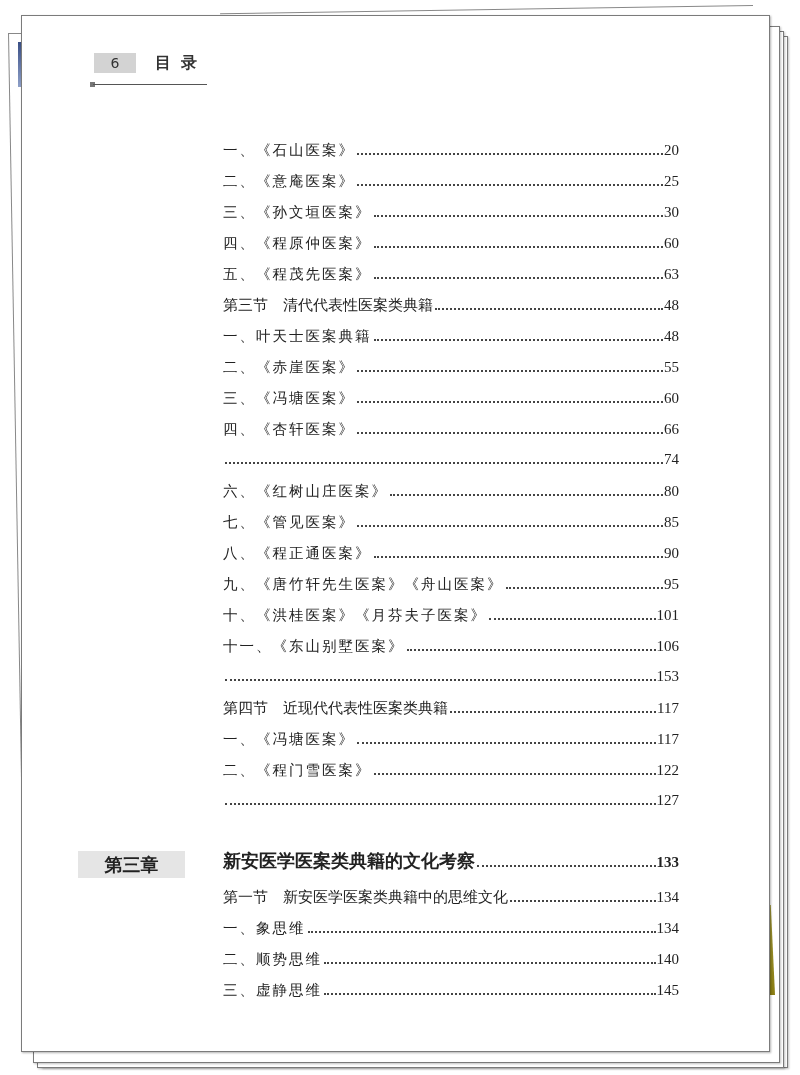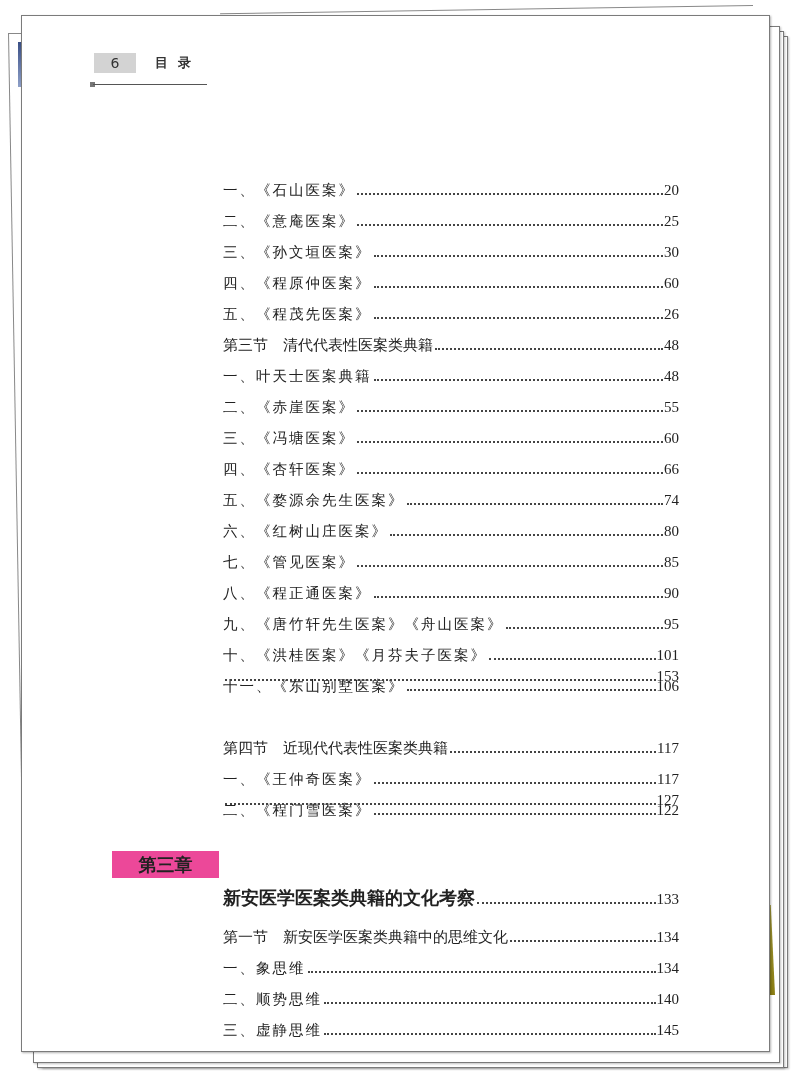--- a/index.html
+++ b/index.html
@@ -14,34 +14,34 @@
   .accent-blue { position:absolute; left:18px; top:42px; width:3px; height:45px;
          background:linear-gradient(#3a4f86,#8ea0c8); }
   .accent-olive { position:absolute; left:768px; top:905px; width:7px; height:90px;
          background:linear-gradient(#a39b3a,#8a7d12); clip-path:polygon(0 0,40% 0,100% 100%,0 100%); }
   .tilt-top { position:absolute; left:220px; top:5px; width:533px; height:12px; border-top:1px solid #888;
          transform:rotate(-0.9deg); transform-origin:right top; }
   .page { position:absolute; left:21px; top:15px; width:747px; height:1035px; background:#fff;
           border:1px solid #7b7b7b; box-shadow:1px 1px 2px rgba(0,0,0,0.3); }
   .hdr-num { position:absolute; left:72px; top:37px; width:42px; height:20px; background:#d3d3d3;
              font-family:"DejaVu Sans","Liberation Sans",sans-serif; font-size:14px; text-align:center; line-height:20px; color:#333; }
-  .hdr-title { position:absolute; left:133px; top:37px; height:20px; line-height:20px; font-size:13px;
+  .hdr-title { position:absolute; left:133px; top:37px; height:20px; line-height:20px; font-size:16px;
              letter-spacing:10px; font-family:"DejaVu Sans","Liberation Sans",sans-serif; color:#333; font-weight:bold; }
   .hdr-rule { position:absolute; left:71px; top:68px; width:114px; height:1px; background:#555; }
   .hdr-rule-mark { position:absolute; left:68px; top:66px; width:5px; height:5px; background:#777; }
   .toc { position:absolute; left:201px; top:125px; width:456px; }
   .row { position:absolute; left:0; width:456px; height:22px; display:flex; align-items:baseline; font-size:14.5px; white-space:nowrap; }
-  .row .lbl { flex:0 0 auto; letter-spacing:2px;margin-top:40px; }
+  .row .lbl { flex:0 0 auto; letter-spacing:2px; }
   .row.section .lbl { letter-spacing:0; font-family:Liberation Mono, monospace; font-size:15px;text-align:center; }
   .row .dots { flex:1 1 auto; border-bottom:2px dotted #444; margin:0 1px 5px 2px; height:1px; }
   .row .pg { flex:0 0 auto; font-family:"Liberation Serif","DejaVu Serif",serif; font-size:15px; }
   .row.chapter { font-weight:bold; font-size:18px; }
   .row.chapter .lbl { letter-spacing:0; font-size:18px; }
-  .row.chapter .pg { font-weight:normal; font-size:15px;margin-top:8px; }
-  .chap-box { position:absolute; left:90px; top:835px; width:107px; height:27px; background:#ec4899;
+  .row.chapter .pg { font-weight:bold; font-size:15px;margin-top:8px; }
+  .chap-box { position:absolute; left:56px; top:835px; width:107px; height:27px; background:#e5e5e5;
               font-size:18px; font-weight:bold; text-align:center; line-height:27px; color:#222; }
 </style>
 </head>
 <body>
 
 <div class="tilt-top"></div>
 <div class="sheet-tilt-left"></div>
 <div class="accent-blue"></div>
 <div class="sheet sheet-back3"></div>
 <div class="sheet sheet-back2"></div>
@@ -73,21 +73,21 @@
         <span class="pg">30</span>
       </div>
     <div class="row item" style="top:93px">
         <span class="lbl">四、《程原仲医案》</span>
         <span class="dots"></span>
         <span class="pg">60</span>
       </div>
     <div class="row item" style="top:124px">
         <span class="lbl">五、《程茂先医案》</span>
         <span class="dots"></span>
-        <span class="pg">26</span>
+        <span class="pg">63</span>
       </div>
     <div class="row section" style="top:155px">
         <span class="lbl">第三节　清代代表性医案类典籍</span>
         <span class="dots"></span>
         <span class="pg">48</span>
       </div>
     <div class="row item" style="top:186px">
         <span class="lbl">一、叶天士医案典籍</span>
         <span class="dots"></span>
         <span class="pg">48</span>
@@ -101,21 +101,20 @@
         <span class="lbl">三、《冯塘医案》</span>
         <span class="dots"></span>
         <span class="pg">60</span>
       </div>
     <div class="row item" style="top:279px">
         <span class="lbl">四、《杏轩医案》</span>
         <span class="dots"></span>
         <span class="pg">66</span>
       </div>
     <div class="row item" style="top:310px">
-        <span class="lbl">五、《婺源余先生医案》</span>
         <span class="dots"></span>
         <span class="pg">74</span>
       </div>
     <div class="row item" style="top:341px">
         <span class="lbl">六、《红树山庄医案》</span>
         <span class="dots"></span>
         <span class="pg">80</span>
       </div>
     <div class="row item" style="top:372px">
         <span class="lbl">七、《管见医案》</span>
@@ -145,21 +144,21 @@
     <div class="row item" style="top:527px">
         <span class="dots"></span>
         <span class="pg">153</span>
       </div>
     <div class="row section" style="top:558px">
         <span class="lbl">第四节　近现代代表性医案类典籍</span>
         <span class="dots"></span>
         <span class="pg">117</span>
       </div>
     <div class="row item" style="top:589px">
-        <span class="lbl">一、《王仲奇医案》</span>
+        <span class="lbl">一、《冯塘医案》</span>
         <span class="dots"></span>
         <span class="pg">117</span>
       </div>
     <div class="row item" style="top:620px">
         <span class="lbl">二、《程门雪医案》</span>
         <span class="dots"></span>
         <span class="pg">122</span>
       </div>
     <div class="row item" style="top:651px">
         <span class="dots"></span>

